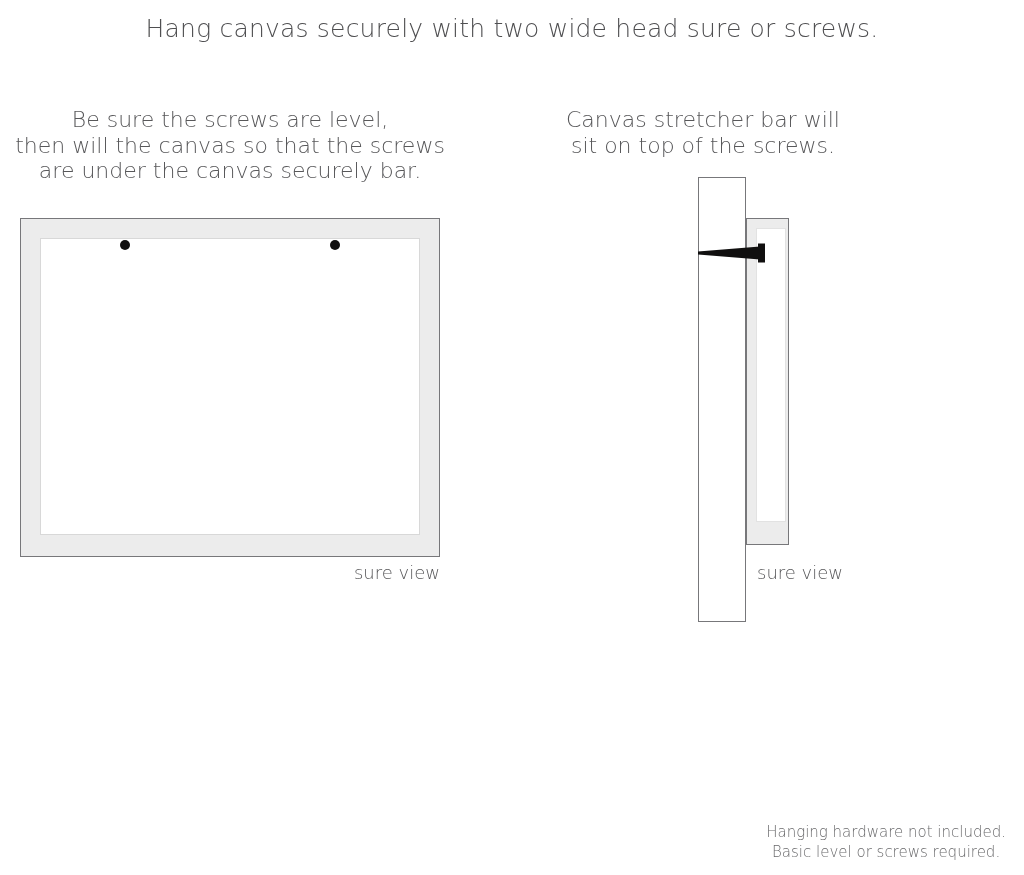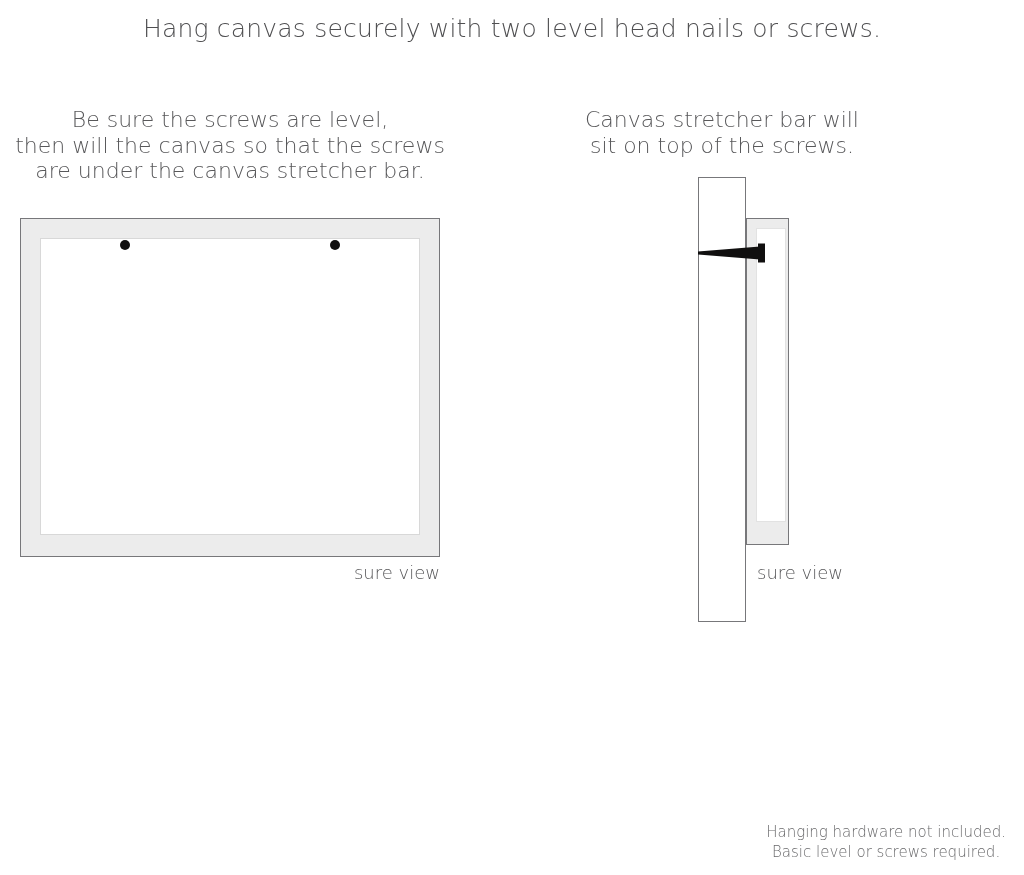--- a/index.html
+++ b/index.html
@@ -49,21 +49,21 @@
     display: block;
     white-space: nowrap;
   }
 
   #caption-front {
     left: 10px;
     top: 107px;
     width: 440px;
   }
   #caption-side {
-    left: 572px;
+    left: 553px;
     top: 107px;
     width: 300px;
   }
 
   .view-label {
     position: absolute;
     font-size: 18px;
     font-weight: 300;
     color: #58585a;
     white-space: nowrap;
@@ -178,26 +178,26 @@
     height: 22px;
     z-index: 3;
     overflow: visible;
   }
 </style>
 </head>
 <body>
 
 <div id="stage">
 
-  <div class="title">Hang canvas securely with two level head nails or screws.</div>
+  <div class="title">Hang canvas securely with two wide head sure or screws.</div>
 
   <div class="caption" id="caption-front">
     <span class="cap-line">Be sure the screws are level,</span>
     <span class="cap-line">then will the canvas so that the screws</span>
-    <span class="cap-line">are under the canvas stretcher bar.</span>
+    <span class="cap-line">are under the canvas securely bar.</span>
   </div>
 
   <div id="front-view">
     <div id="front-frame-outer"></div>
     <div id="front-frame-inner"></div>
     <div class="screw-dot" id="screw-dot-left"></div>
     <div class="screw-dot" id="screw-dot-right"></div>
   </div>
 
   <div class="view-label" id="label-front-view">sure view</div>

